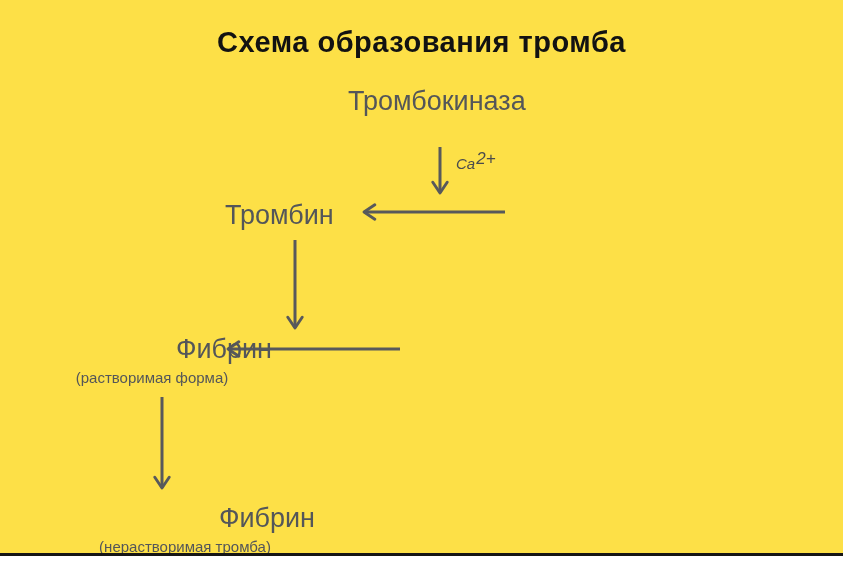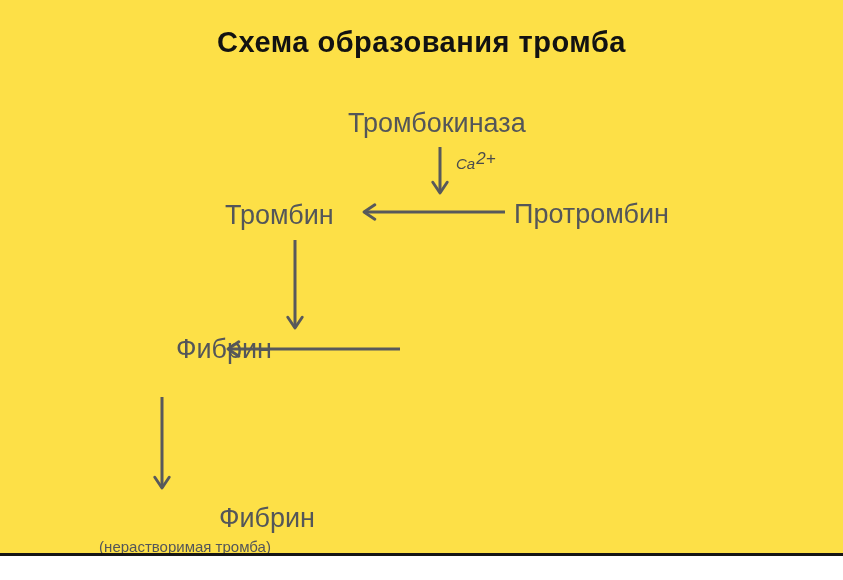--- a/index.html
+++ b/index.html
@@ -94,32 +94,32 @@
         <path d="M1.5,1 L7.5,5 L1.5,9" fill="none" stroke="#58595b" stroke-width="1.6" stroke-linecap="round" stroke-linejoin="round"></path>
       </marker>
     </defs>
     <path d="M440,147 L440,193" stroke="#58595b" stroke-width="3" fill="none" marker-end="url(#arrowhead)"></path>
     <path d="M505,212 L364,212" stroke="#58595b" stroke-width="3" fill="none" marker-end="url(#arrowhead)"></path>
     <path d="M295,240 L295,328" stroke="#58595b" stroke-width="3" fill="none" marker-end="url(#arrowhead)"></path>
     <path d="M400,349 L228,349" stroke="#58595b" stroke-width="3" fill="none" marker-end="url(#arrowhead)"></path>
     <path d="M162,397 L162,488" stroke="#58595b" stroke-width="3" fill="none" marker-end="url(#arrowhead)"></path>
   </svg>
 
-  <div class="node" style="left:348px; top:108px;">Тромбокиназа</div>
+  <div class="node" style="left:348px; top:86px;">Тромбокиназа</div>
 
   <div class="ca-label">
     <span>Ca</span><sup>2+</sup>
   </div>
 
   <div class="node" style="left:225px; top:200px;text-align:center;">Тромбин</div>
 
-  <div class="node" style="left:514px; top:199px;">Протромбин</div>
 
   <div class="block" style="left:32px; top:334px; width:240px;">
     <div class="word">Фибрин</div>
+    <div class="note">(растворимая форма)</div>
   </div>
 
 
   <div class="block" style="left:55px; top:503px; width:260px;">
     <div class="word">Фибрин</div>
     <div class="note">(нерастворимая тромба)</div>
   </div>
 
   <div class="bottom-edge"></div>
 

